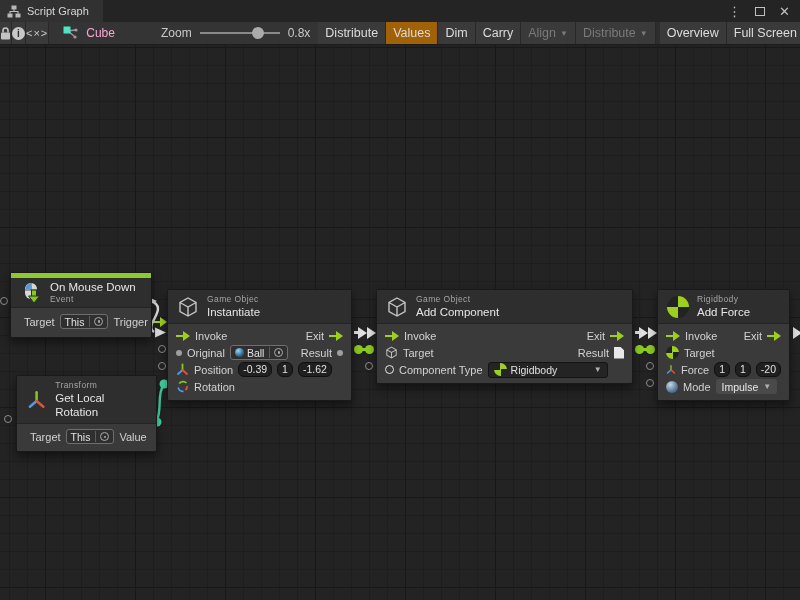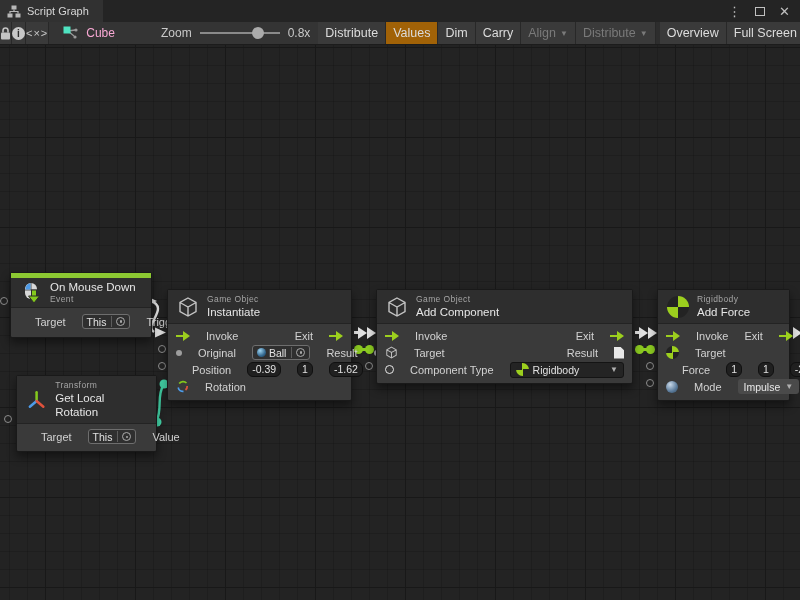--- a/index.html
+++ b/index.html
@@ -46,21 +46,21 @@
 
   
   .node { position:absolute; background:#3a3a3a; border:1px solid #191919; border-radius:2px;
           box-shadow:0 5px 10px rgba(0,0,0,.45); color:#cfcfcf; }
   .evbar { height:5px; background:#8cc832; }
   .nhead { display:flex; align-items:center; gap:8px; background:#2e2e2e; padding:4px 9px; min-height:28px; }
   .ntitles { display:flex; flex-direction:column; justify-content:center; line-height:1.25; }
   .surtitle { font-size:8.5px; color:#a5a5a5; letter-spacing:.4px; }
   .ntitle { font-size:11.5px; color:#e6e6e6; }
   .nbody { border-top:1px solid #232323; padding:3px 0 5px 0; }
-  .nrow { display:flex; align-items:center; gap:16px; height:17px; padding:0 8px; font-size:11px; color:#d2d2d2; white-space:nowrap; }
+  .nrow { display:flex; align-items:center; gap:5px; height:17px; padding:0 8px; font-size:11px; color:#d2d2d2; white-space:nowrap; }
   .spring { margin-left:auto; }
 
   
   .garrow { position:relative; width:14px; height:10px; flex:0 0 auto; }
   .garrow::before { content:""; position:absolute; left:0; top:4px; width:8px; height:2.6px; background:#9ccf1e; }
   .garrow::after { content:""; position:absolute; left:7px; top:0; border-left:7px solid #9ccf1e; border-top:5px solid transparent; border-bottom:5px solid transparent; }
   .gdot { width:6px; height:6px; border-radius:50%; background:#9e9e9e; flex:0 0 auto; }
   .oport { width:9px; height:9px; border-radius:50%; border:1.6px solid #e8e8e8; flex:0 0 auto; }
   .doc { width:10px; height:12px; background:#e8e8e8; clip-path:polygon(0 0,62% 0,100% 32%,100% 100%,0 100%); flex:0 0 auto; }
   .rb { border-radius:50%; background:conic-gradient(#9ccf1e 0 90deg,#232323 90deg 180deg,#9ccf1e 180deg 270deg,#232323 270deg); flex:0 0 auto; }

